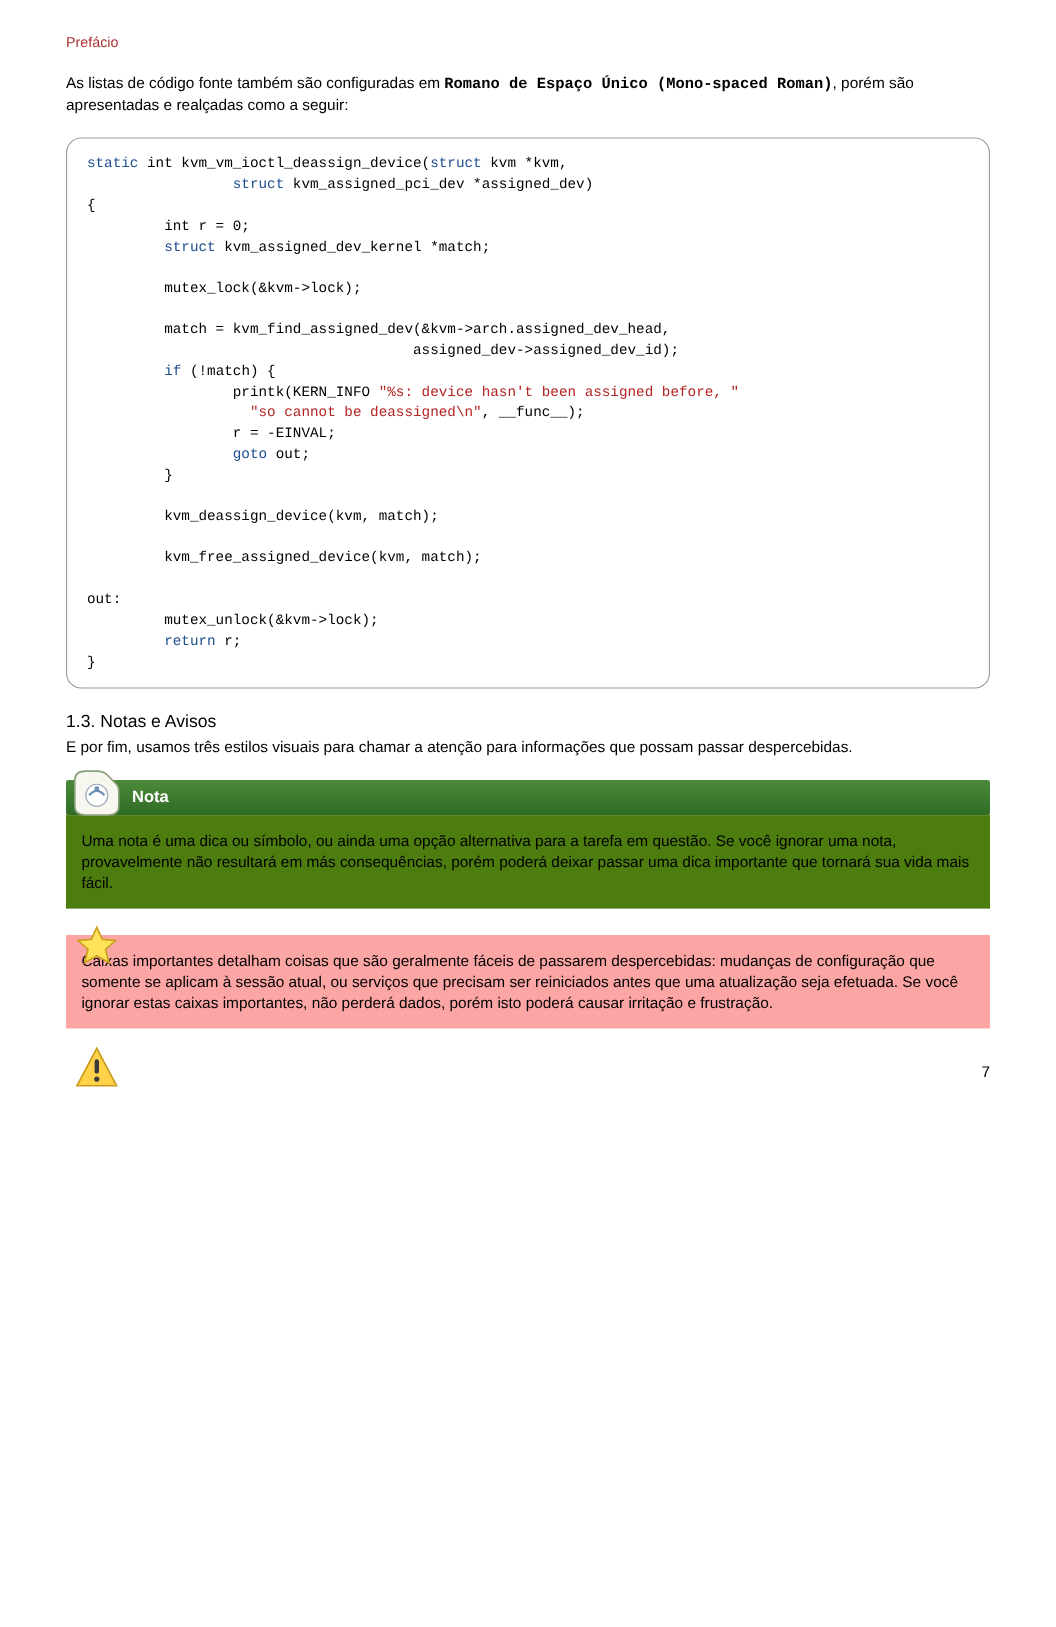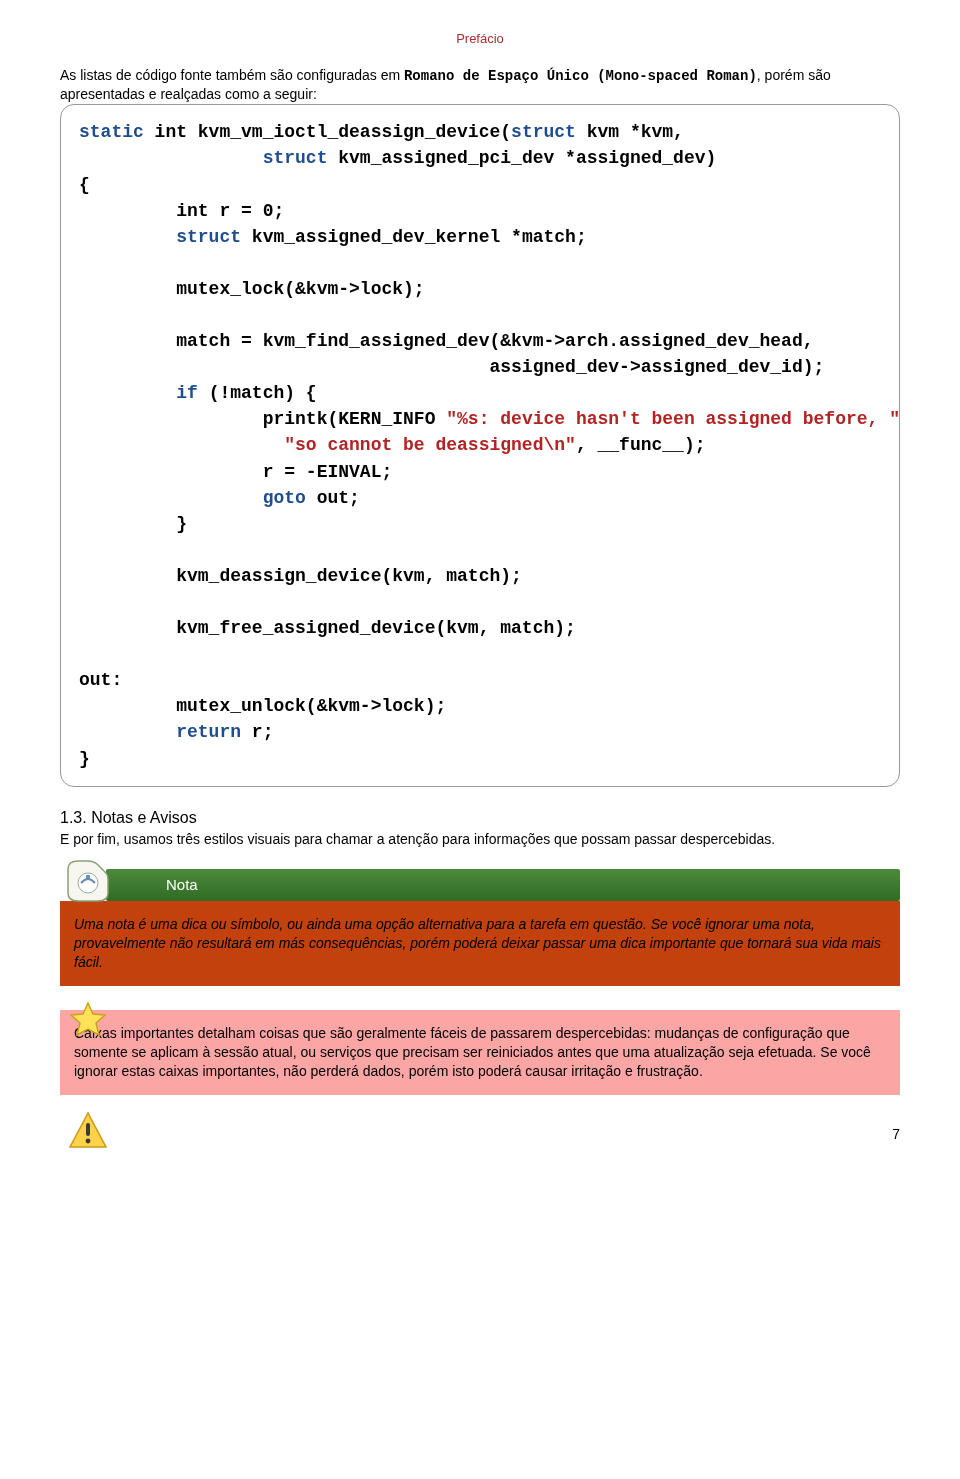--- a/index.html
+++ b/index.html
@@ -6,77 +6,75 @@
   body {
     font-family: "Liberation Sans", Arial, sans-serif;
     font-size: 14px;
     color: #000;
     background: #fff;
     width: 960px;
     padding: 30px 60px 40px 60px;
     line-height: 1.35;
   }
   .header-right {
-    text-align: center;
+    text-align: left;
     color: #a83232;
     font-size: 13px;
     margin-bottom: 18px;
   }
-  .intro-para { margin-bottom: 0; }
+  .intro-para { margin-bottom: 20px; }
   .mono-bold {
     font-family: "Liberation Mono","DejaVu Sans Mono","Courier New",monospace;
     font-weight: bold;
   }
   .codeblock {
     border: 1px solid #999;
     border-radius: 14px;
     background: #fff;
     padding: 14px 18px;
     font-family: "Liberation Mono","DejaVu Sans Mono","Courier New",monospace;
-    font-size: 18px;
+    font-size: 13px;
     line-height: 1.45;
     white-space: pre;
     color: #000;
     margin-bottom: 20px;
     overflow: hidden;
-    font-weight: bold;
   }
   .kw   { color: #1e4e8e; }
   .str  { color: #b42323; } 
   .esc  { color: #b42323; }
 
   h2.section {
     font-size: 16px;
     font-weight: normal;
     margin: 14px 0 2px 0;
   }
   p.section-body { margin-bottom: 18px; }
 
   .admon {
     position: relative;
     margin: 20px 0 24px 0;
   }
   .admon .title-bar {
     color: #fff;
-    font-weight: normal;
+    font-weight: bold;
     font-size: 15px;
     padding: 6px 20px 6px 60px;
     border-radius: 2px;
     position: relative;
-    margin-left: 46px;
   }
   .admon .title-bar.note      { background: linear-gradient(to bottom,#4d8a3a,#2f6b25); }
   .admon .title-bar.important { background: linear-gradient(to bottom,#a6781a,#7e5a11); }
   .admon .title-bar.warning   { background: linear-gradient(to bottom,#7a1912,#5b110c); }
   .admon .body {
     border-top: none;
     padding: 14px 14px 14px 14px;
     font-size: 14px;
   }
-  .admon.note .body      { background: #c2410c; font-style: italic; }
+  .admon.note .body      { background: #4d7c0f; }
   .admon.important .body { background: #fca5a5; }
   .admon.warning .body   { background: #f4e2df; }
   .admon .icon {
     position: absolute;
     left: 6px;
     top: -10px;
     width: 44px;
     height: 44px;
     z-index: 2;
   }

